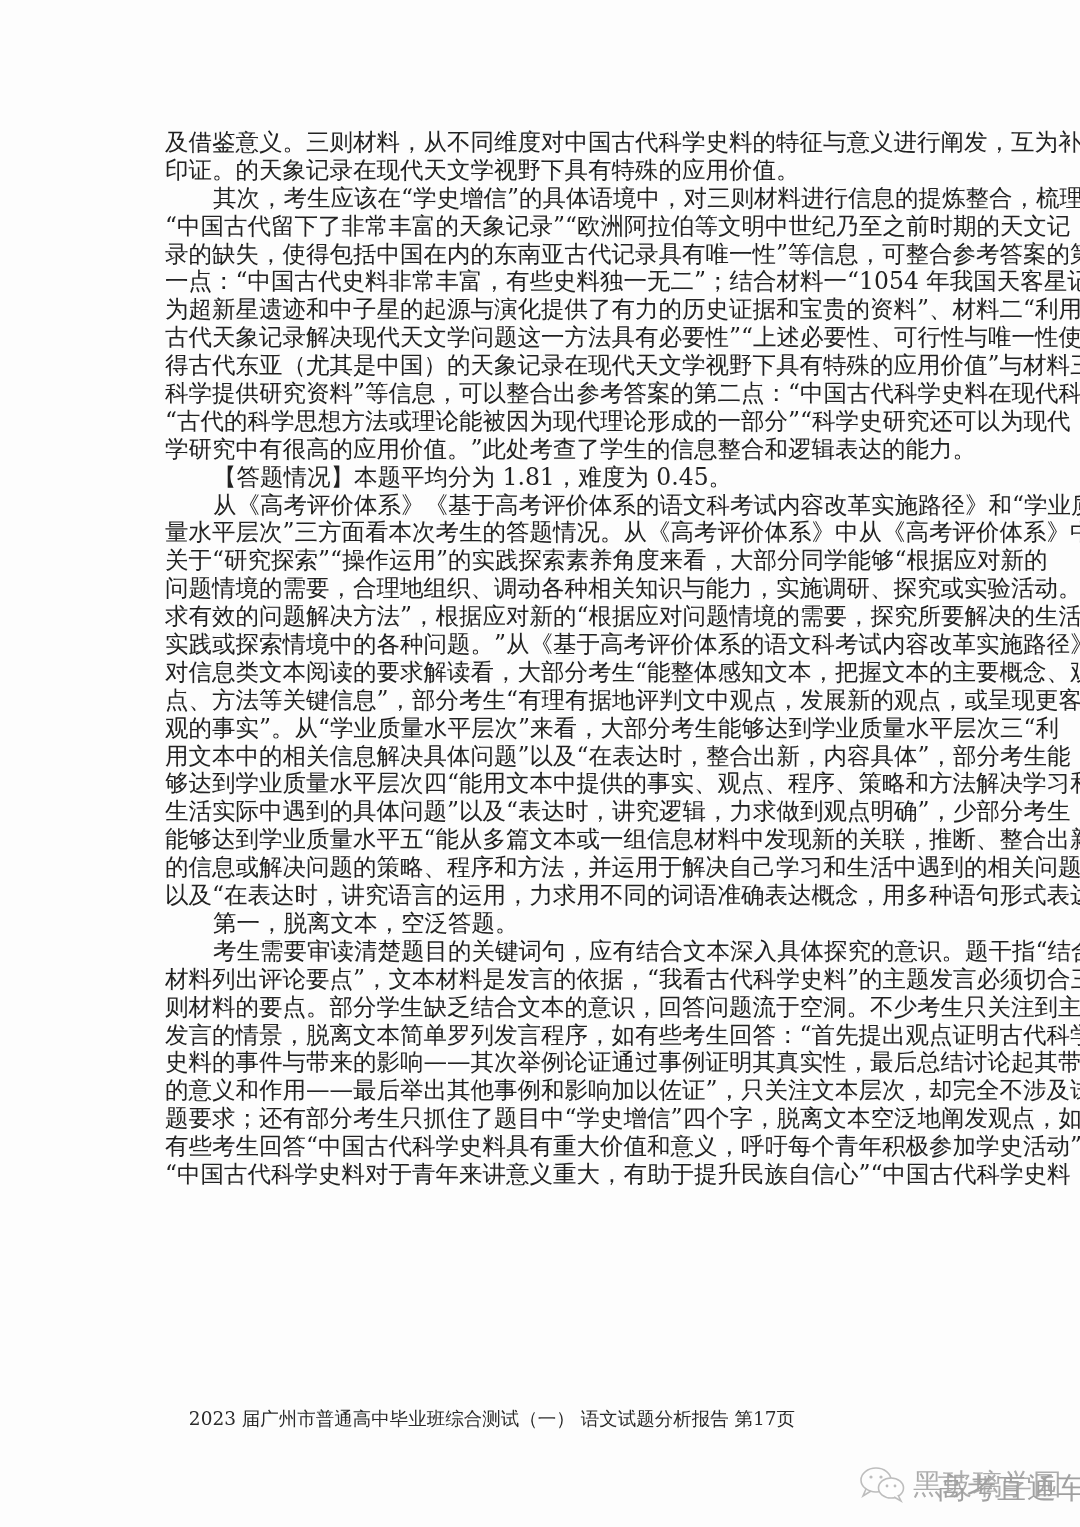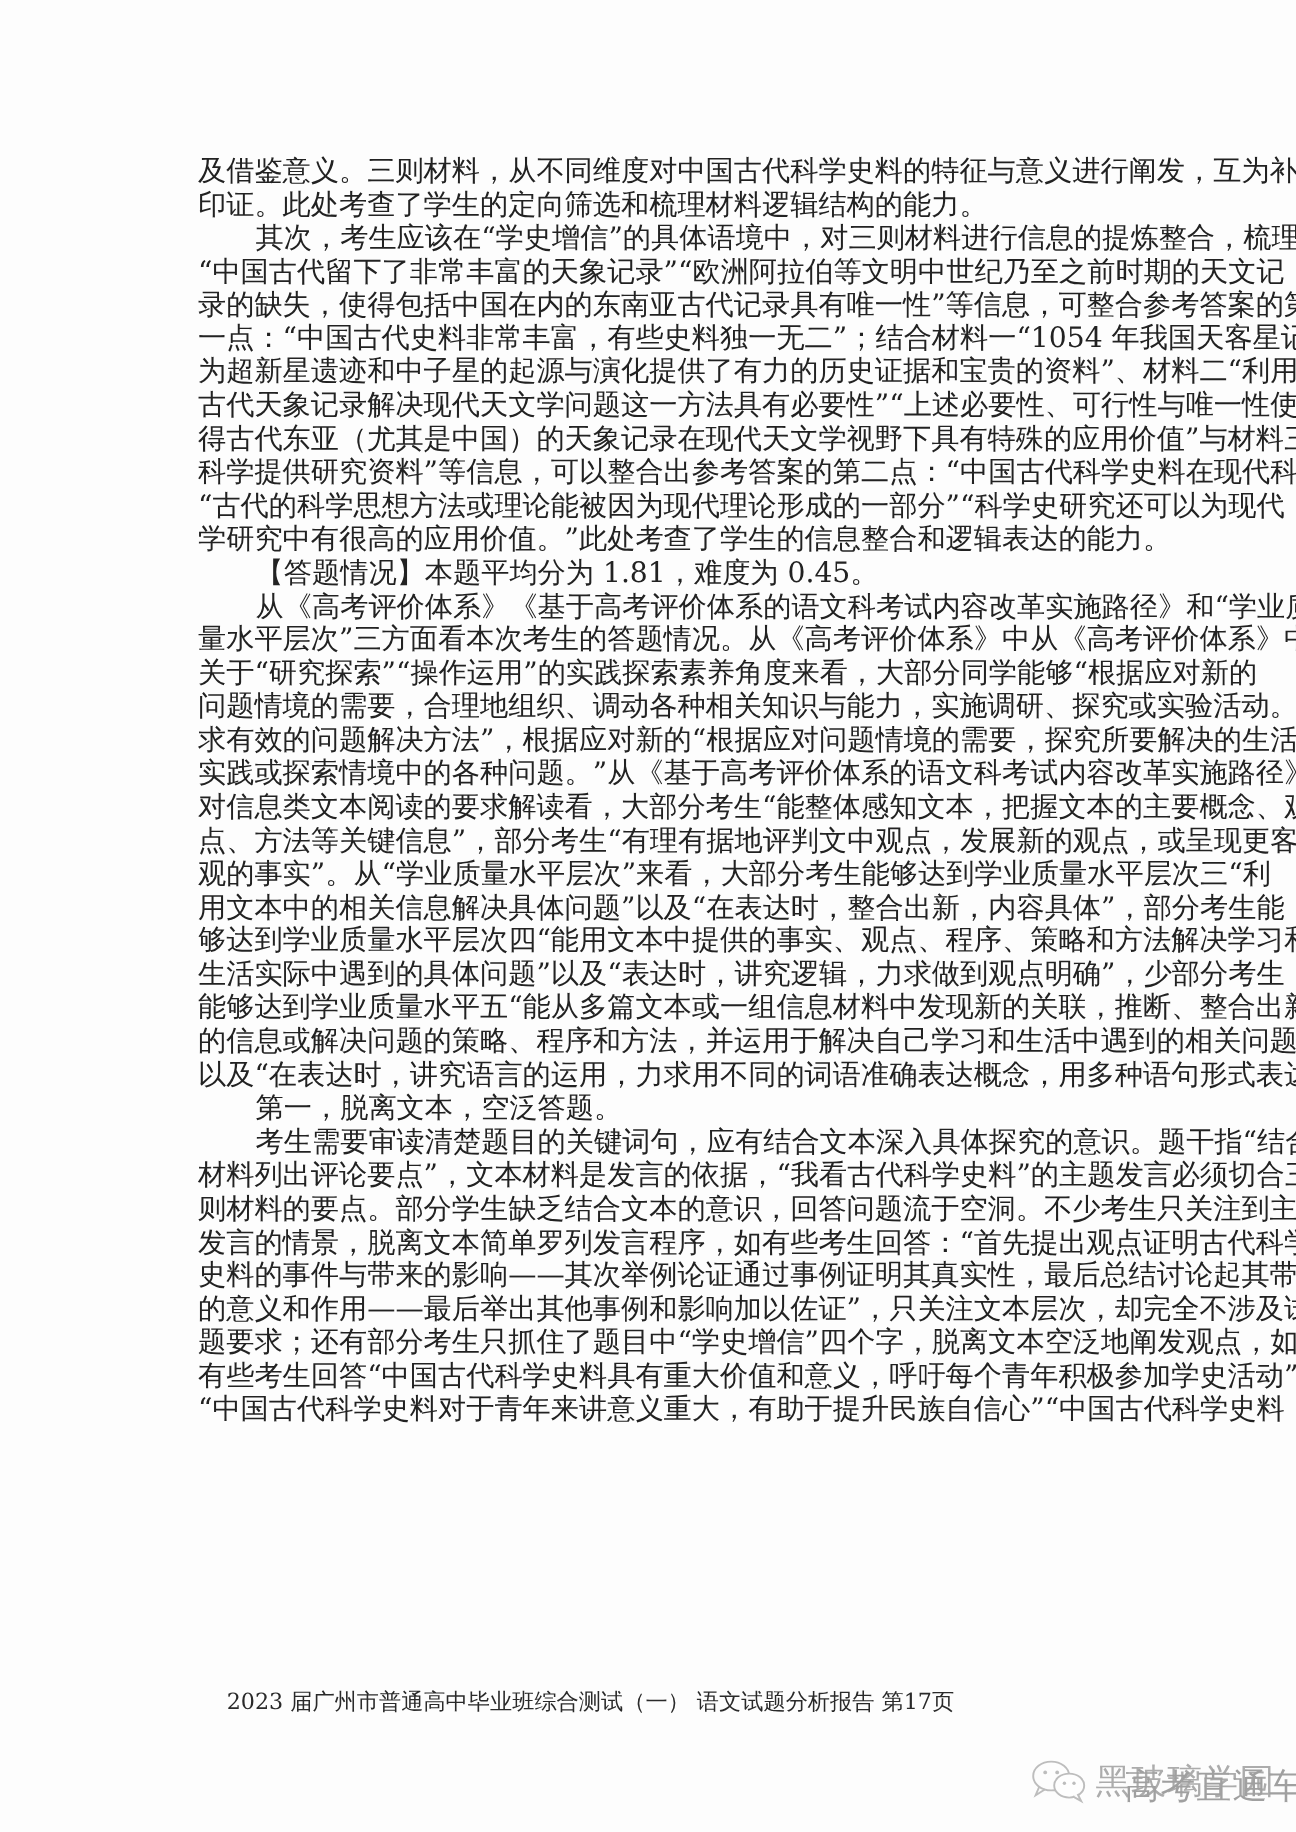--- a/index.html
+++ b/index.html
@@ -90,21 +90,21 @@
       top: 6px;
       color: #555;
     }
   </style>
 </head>
 <body>
 
 <div class="page">
   <div class="body-text" id="body-text">
       <div class="line">及借鉴意义。三则材料，从不同维度对中国古代科学史料的特征与意义进行阐发，互为补充、</div>
-      <div class="line last">印证。此处考查了学生的定向筛选和梳理材料逻辑结构的能力。</div>
+      <div class="line last">印证。的天象记录在现代天文学视野下具有特殊的应用价值。</div>
       <div class="line indent">其次，考生应该在“学史增信”的具体语境中，对三则材料进行信息的提炼整合，梳理</div>
       <div class="line">“中国古代留下了非常丰富的天象记录”“欧洲阿拉伯等文明中世纪乃至之前时期的天文记</div>
       <div class="line">录的缺失，使得包括中国在内的东南亚古代记录具有唯一性”等信息，可整合参考答案的第</div>
       <div class="line">一点：“中国古代史料非常丰富，有些史料独一无二”；结合材料一“1054 年我国天客星记录</div>
       <div class="line">为超新星遗迹和中子星的起源与演化提供了有力的历史证据和宝贵的资料”、材料二“利用</div>
       <div class="line">古代天象记录解决现代天文学问题这一方法具有必要性”“上述必要性、可行性与唯一性使</div>
       <div class="line">得古代东亚（尤其是中国）的天象记录在现代天文学视野下具有特殊的应用价值”与材料三</div>
       <div class="line">科学提供研究资料”等信息，可以整合出参考答案的第二点：“中国古代科学史料在现代科</div>
       <div class="line">“古代的科学思想方法或理论能被因为现代理论形成的一部分”“科学史研究还可以为现代</div>
       <div class="line last">学研究中有很高的应用价值。”此处考查了学生的信息整合和逻辑表达的能力。</div>

